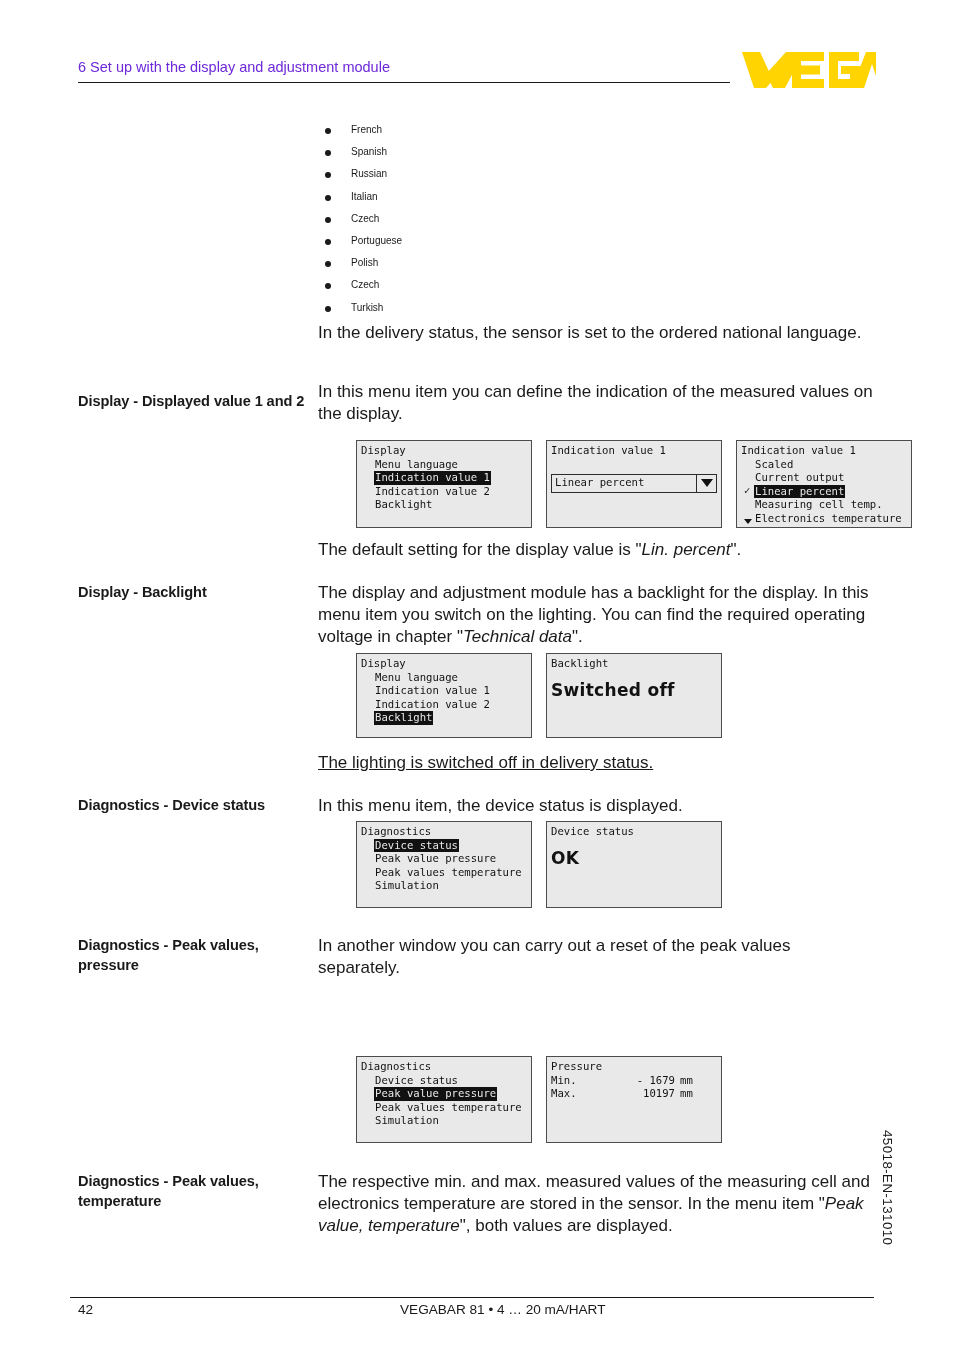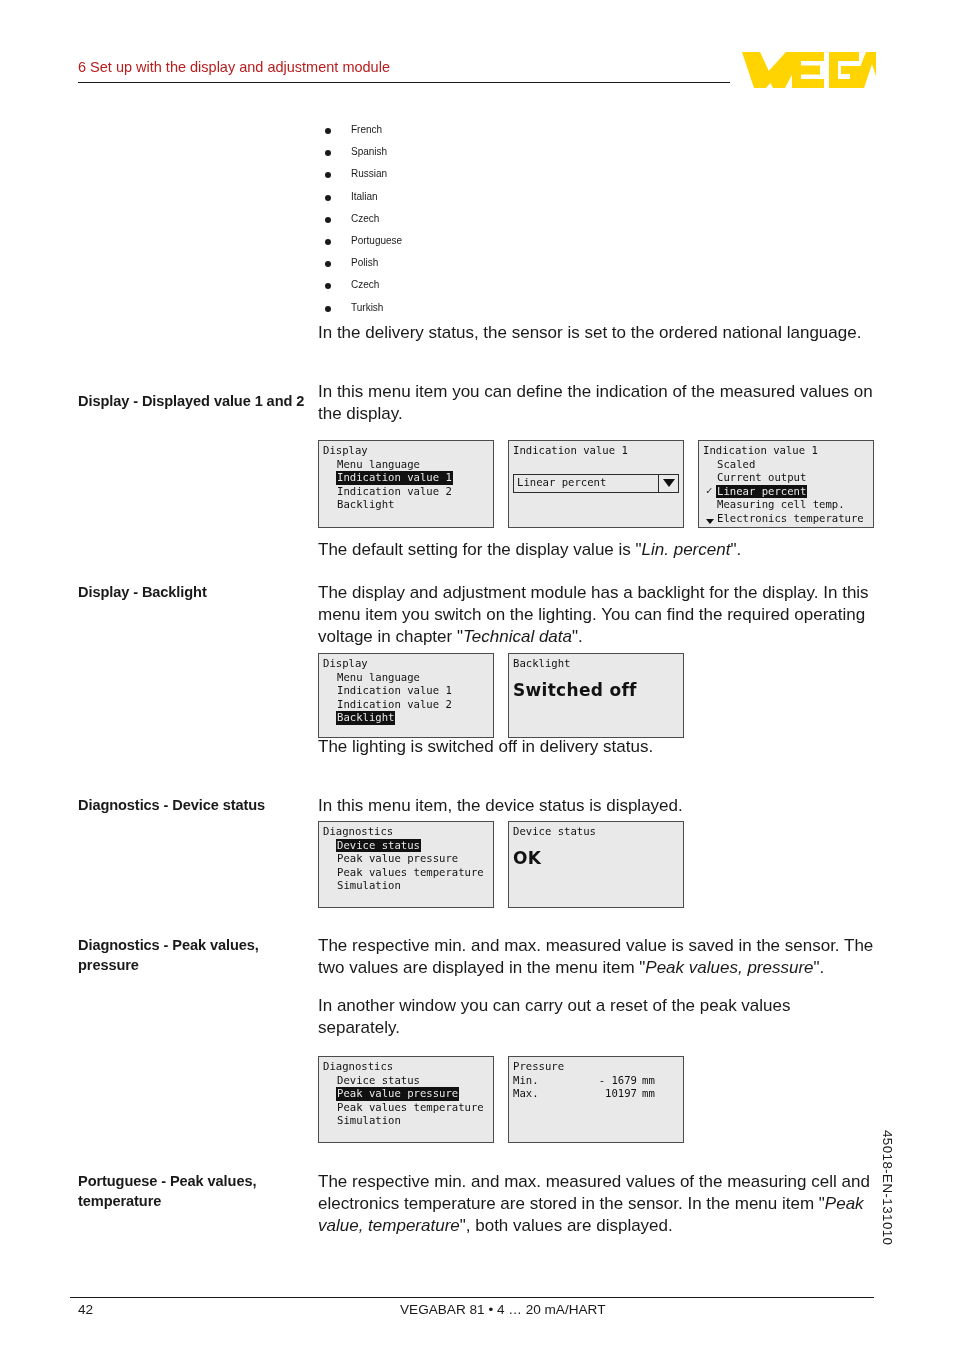--- a/index.html
+++ b/index.html
@@ -19,21 +19,21 @@
   
   .header {
     position: absolute;
     left: 78px;
     top: 58px;
     width: 652px;
   }
   .header-title {
     font-size: 14.5px;
     line-height: 18px;
-    color: #b91c1c;
+    color: #6d28d9;
     padding-bottom: 6px;
   }
   .header-rule {
     border-bottom: 1.6px solid #1a1a1a;
     width: 652px;
   }
 
   .logo {
     position: absolute;
     left: 742px;
@@ -95,20 +95,21 @@
     border: 1.5px solid #4c4c4c;
     box-shadow: inset 0 0 0 1px #e9e9e9;
     font-family: "DejaVu Sans Mono", "Liberation Mono", monospace;
     font-size: 10.6px;
     line-height: 13.6px;
     color: #121212;
     box-sizing: border-box;
     padding: 3px 4px 4px 4px;
     position: relative;
     overflow: hidden;
+    margin-left: 38px;
   }
   .lcd-title { white-space: nowrap; }
   .lcd-items { margin-top: 0px; }
   .lcd-item {
     white-space: nowrap;
     padding-left: 13px;
     position: relative;
   }
   .lcd-item > span.txt {
     display: inline-block;
@@ -315,21 +316,21 @@
       <div class="lcd-item sel"><span class="txt">Backlight</span></div>
     </div>
   </div>
 
   <div class="lcd" style="width:176px; height:85px; margin-left:14px;">
     <div class="lcd-title">Backlight</div>
     <div class="lcd-big">Switched off</div>
   </div>
 </div>
 
-<div class="body-col" style="top:736px;">
+<div class="body-col" style="top:752px;text-decoration:underline;">
   <p>The lighting is switched off in delivery status.</p>
 </div>
 
 <div class="label-col" style="top:795px;">
   <span>Diagnostics - Device status</span>
 </div>
 <div class="body-col" style="top:795px;">
   <p>In this menu item, the device status is displayed.</p>
 </div>
 
@@ -347,21 +348,20 @@
   <div class="lcd" style="width:176px; height:87px; margin-left:14px;">
     <div class="lcd-title">Device status</div>
     <div class="lcd-big">OK</div>
   </div>
 </div>
 
 <div class="label-col" style="top:935px;">
   <span>Diagnostics - Peak values, pressure</span>
 </div>
 <div class="body-col" style="top:935px;">
-  <p><span>The respective min. and max. measured value is saved in the sensor. The two values are displayed in the menu item "</span><i>Peak values, pressure</i><span>".</span></p>
   <p>In another window you can carry out a reset of the peak values separately.</p>
 </div>
 
 <div class="lcd-row" style="left:318px; top:1056px;">
   <div class="lcd" style="width:176px; height:87px;">
     <div class="lcd-title">Diagnostics</div>
     <div class="lcd-items">
       <div class="lcd-item"><span class="txt">Device status</span></div>
       <div class="lcd-item sel"><span class="txt">Peak value pressure</span></div>
       <div class="lcd-item"><span class="txt">Peak values temperature</span></div>
@@ -378,21 +378,21 @@
     </div>
     <div class="lcd-kv">
       <span class="k">Max.</span>
       <span class="v">10197</span>
       <span class="u">mm</span>
     </div>
   </div>
 </div>
 
 <div class="label-col" style="top:1171px;">
-  <span>Portuguese - Peak values, temperature</span>
+  <span>Diagnostics - Peak values, temperature</span>
 </div>
 <div class="body-col" style="top:1171px;">
   <p><span>The respective min. and max. measured values of the measuring cell and electronics temperature are stored in the sensor. In the menu item "</span><i>Peak value, temperature</i><span>", both values are displayed.</span></p>
 </div>
 
 <div class="doc-code">45018-EN-131010</div>
 
 <div class="footer-rule"></div>
 <div class="footer-page">42</div>
 <div class="footer-product">VEGABAR 81 • 4 … 20 mA/HART</div>

